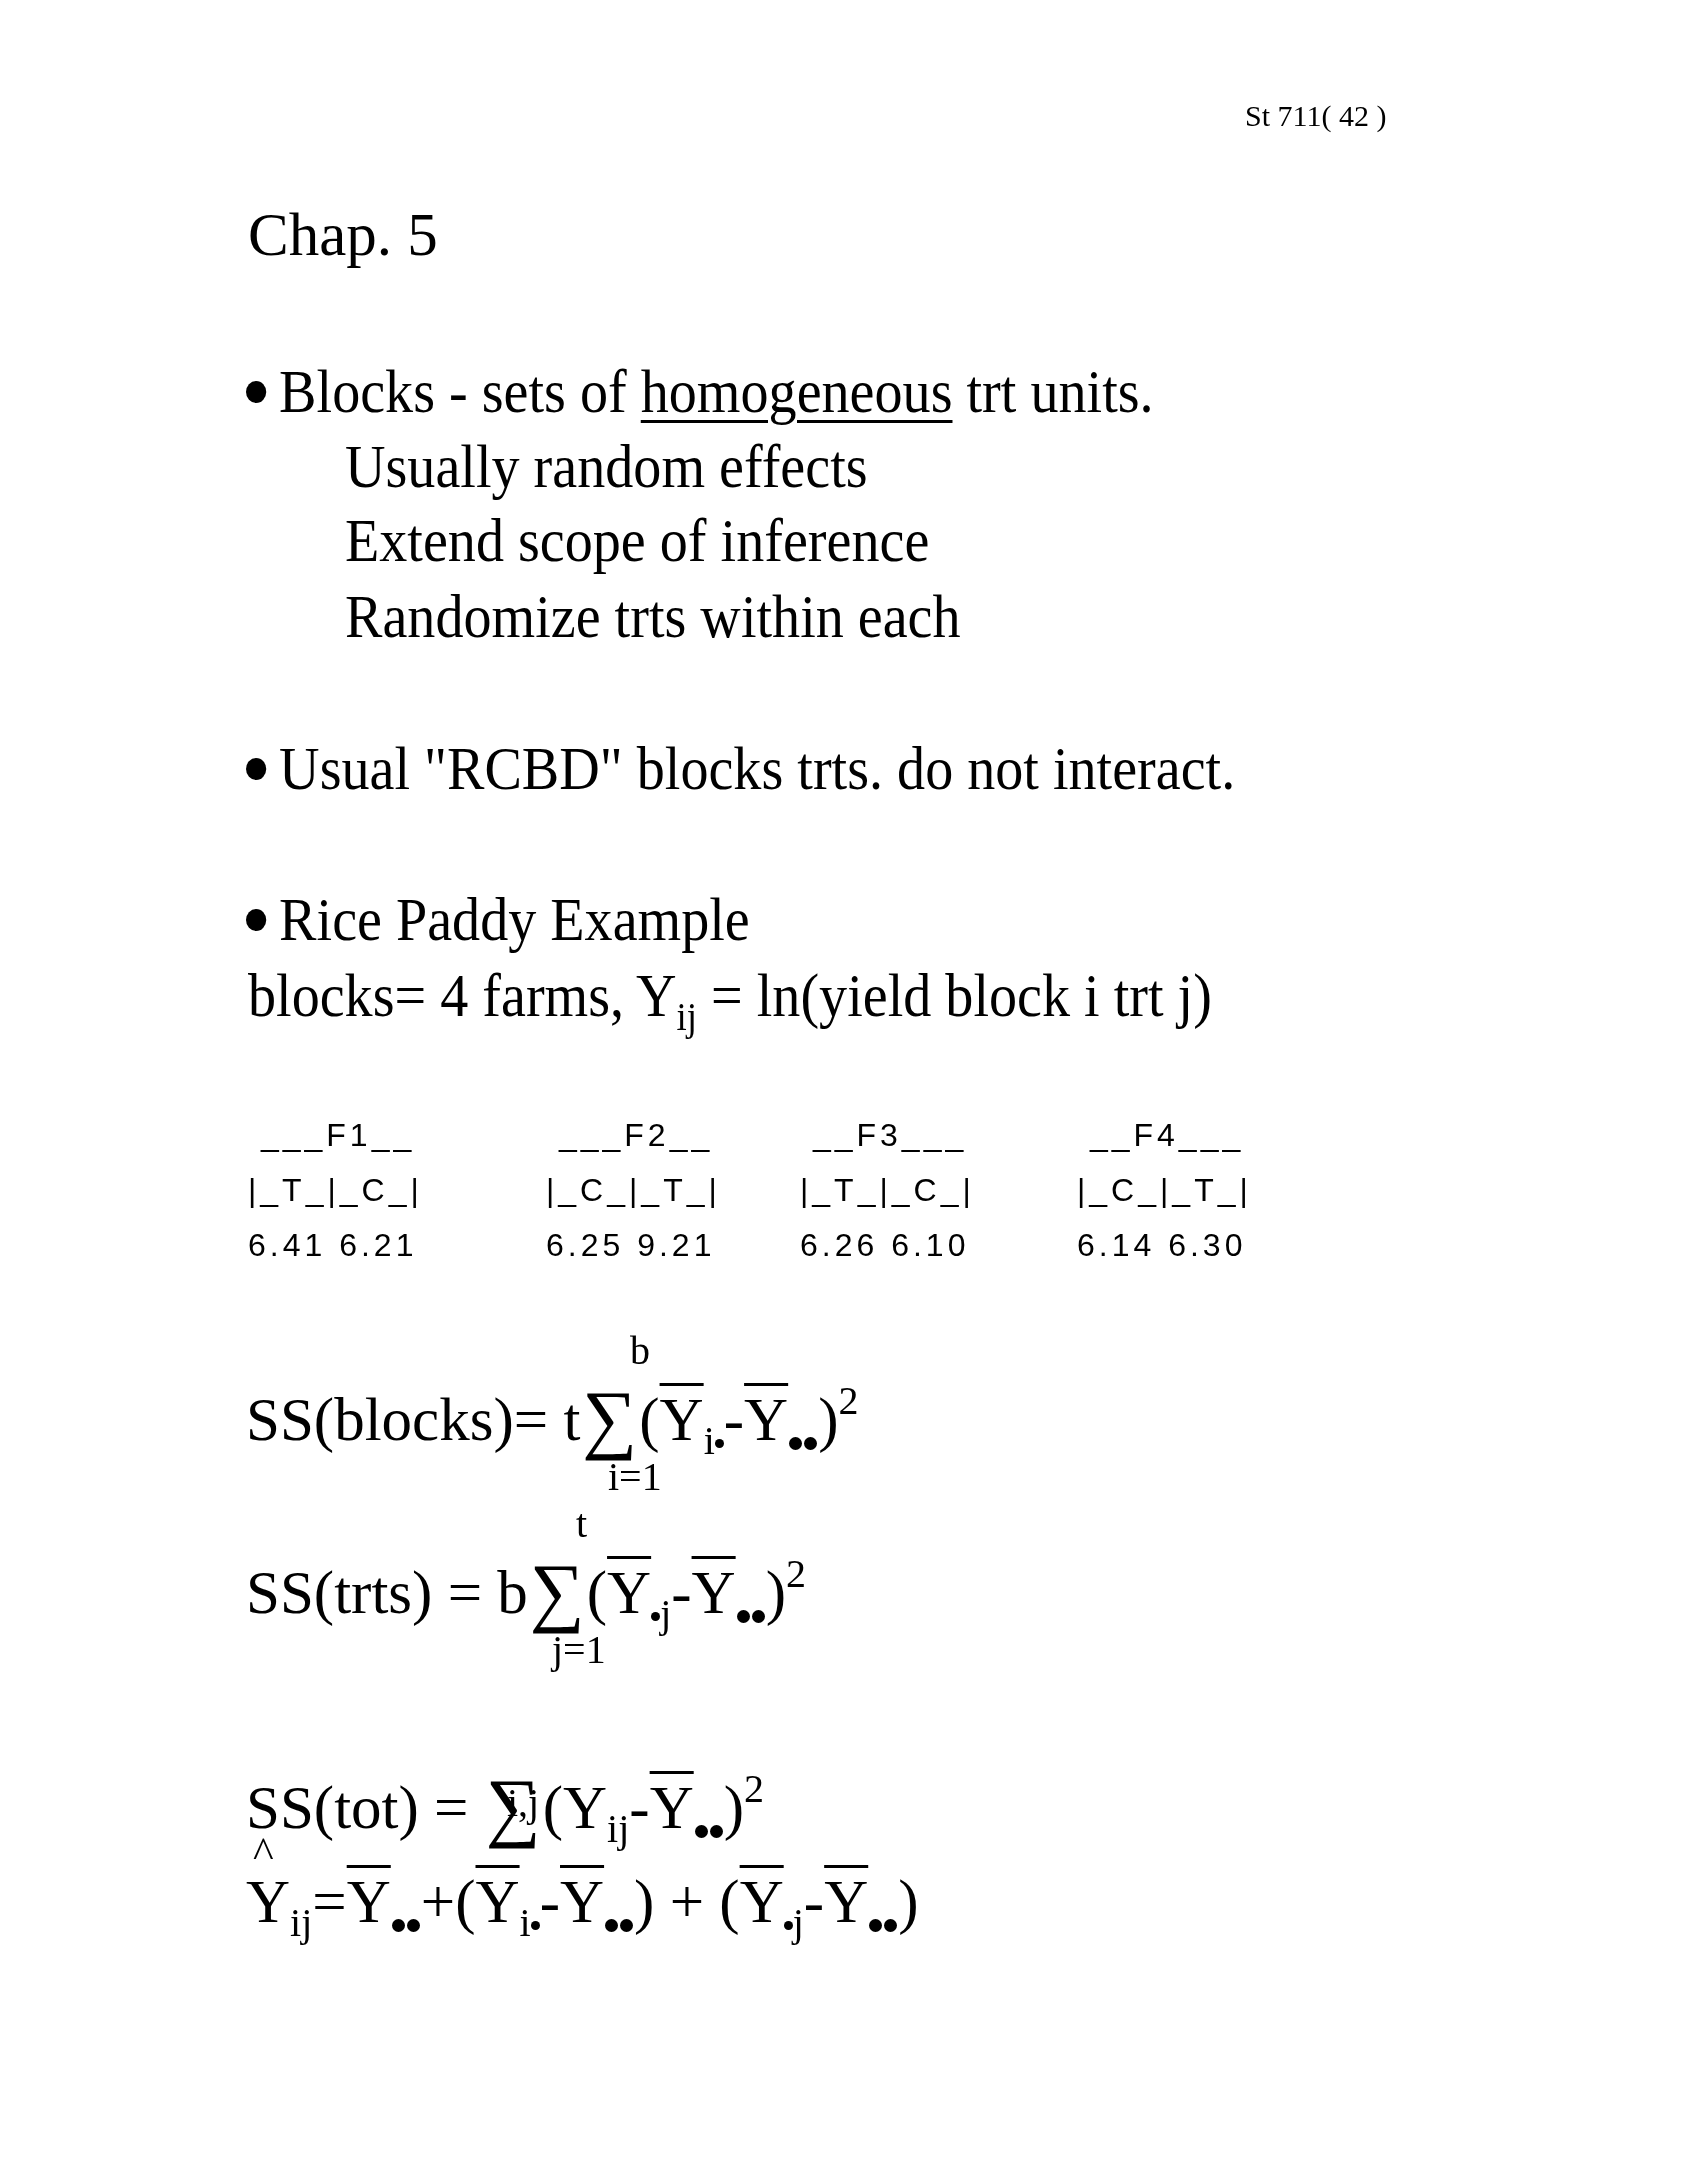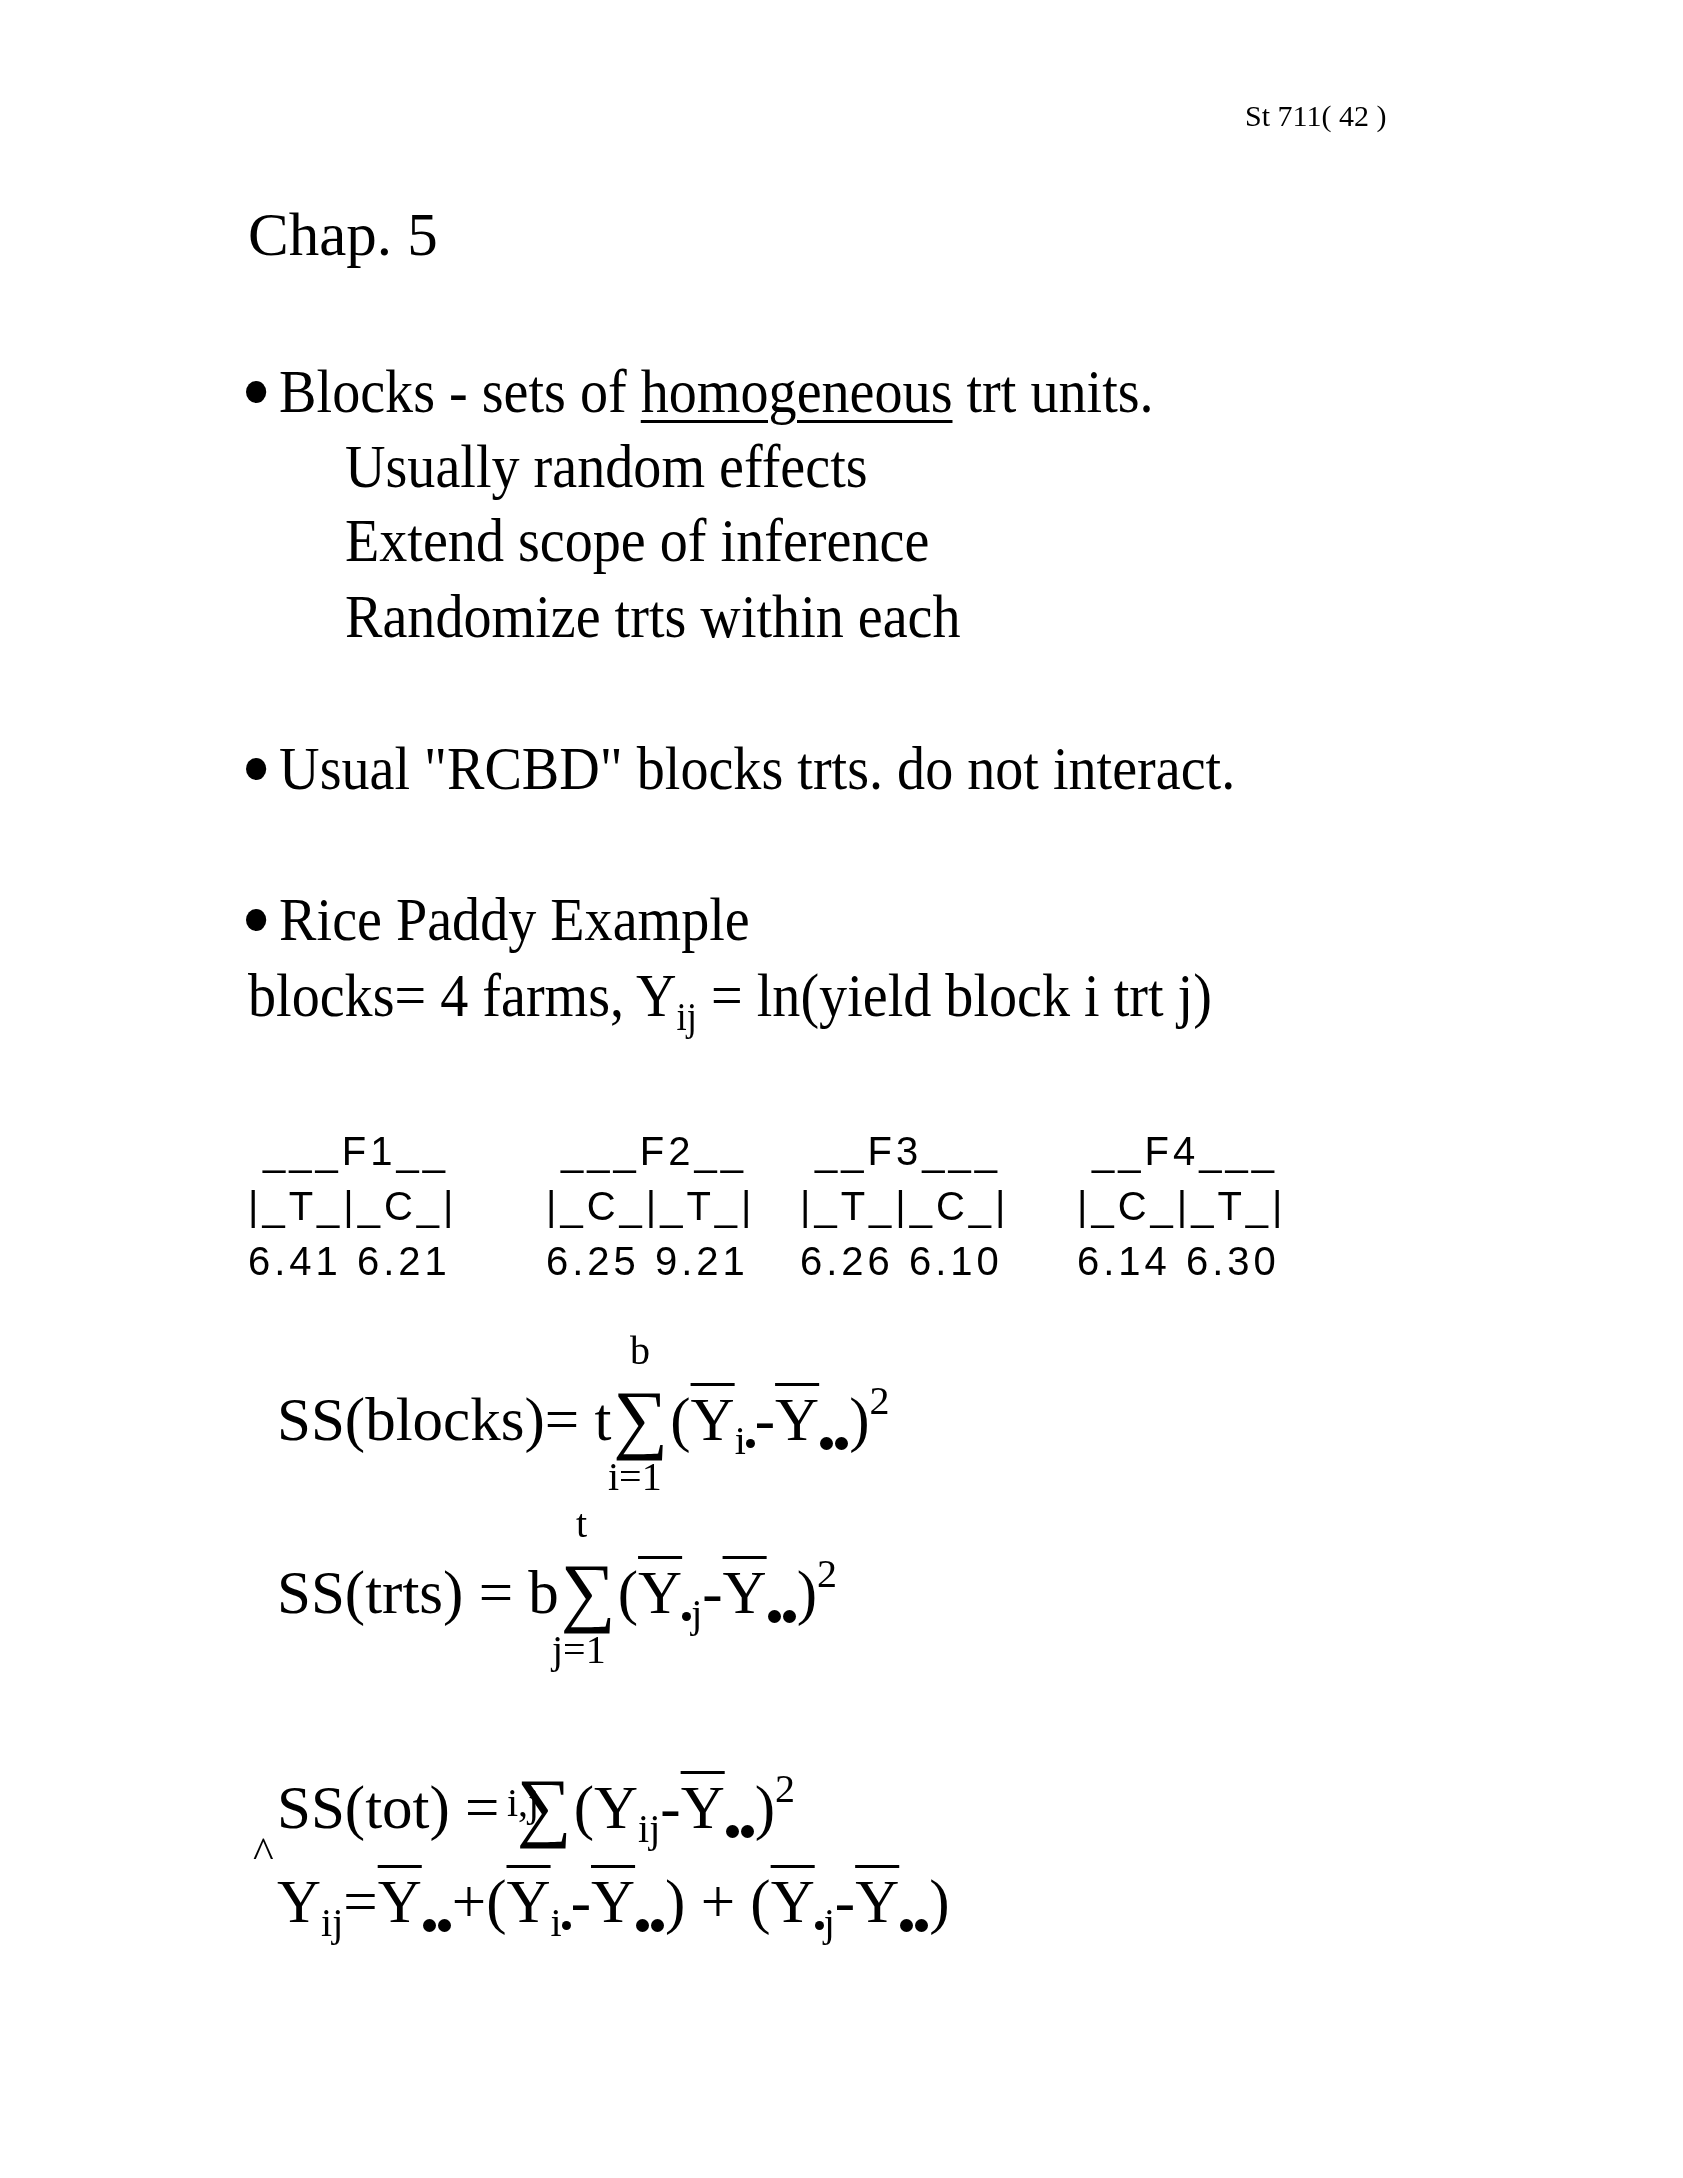--- a/index.html
+++ b/index.html
@@ -7,24 +7,24 @@
     width: 1683px; height: 2178px; position: relative; overflow: hidden;
     font-family: "Liberation Serif", "DejaVu Serif", serif; color: #000;
   }
   .abs { position: absolute; white-space: nowrap; }
   .header { left: 1226px; top: 99px; font-size: 30px; margin-left: 19px; }
   .chap { left: 248px; top: 200px; font-size: 61px; text-decoration-thickness: 3px; text-underline-offset: 6px; }
   .big { font-size: 61px; line-height: 1; transform: scaleX(0.92); transform-origin: left top; }
   .bullet { display: inline-block; width: 22px; height: 22px; border-radius: 50%; background: #000; margin-right: 14px; vertical-align: middle; position: relative; top: -6px; }
   .u { text-decoration: underline; text-decoration-thickness: 3px; text-underline-offset: 8px; }
   .sub { font-size: 40px; vertical-align: -14px; }
-  .mono { font-family: "Liberation Sans", "DejaVu Sans", sans-serif; font-size: 40px; letter-spacing: 4px; line-height: 1; margin-top: 12px; }
+  .mono { font-family: "Liberation Sans", "DejaVu Sans", sans-serif; font-size: 32px; letter-spacing: 4px; line-height: 1; }
   .farm { position: absolute; top: 1119px; }
   .farm div { height: 55px; white-space: pre; }
-  .eq { font-size: 61px; line-height: 1; margin-left: 31px; }
+  .eq { font-size: 61px; line-height: 1; }
   .sigma { font-size: 77px; display: inline-block; position: relative; top: 4px; margin: 0 2px; }
   .lim { position: absolute; font-size: 40px; }
   .bar { text-decoration: overline; text-decoration-thickness: 3px; }
   .dot { display: inline-block; width: 13px; height: 13px; border-radius: 50%; background: #000; margin: 0 1px; vertical-align: -10px; }
   .sdot { display: inline-block; width: 9px; height: 9px; border-radius: 50%; background: #000; vertical-align: -8px; }
   .sup { font-size: 40px; vertical-align: 26px; }
   .hat { position: absolute; font-size: 44px; }
 </style>
 </head>
 <body>

